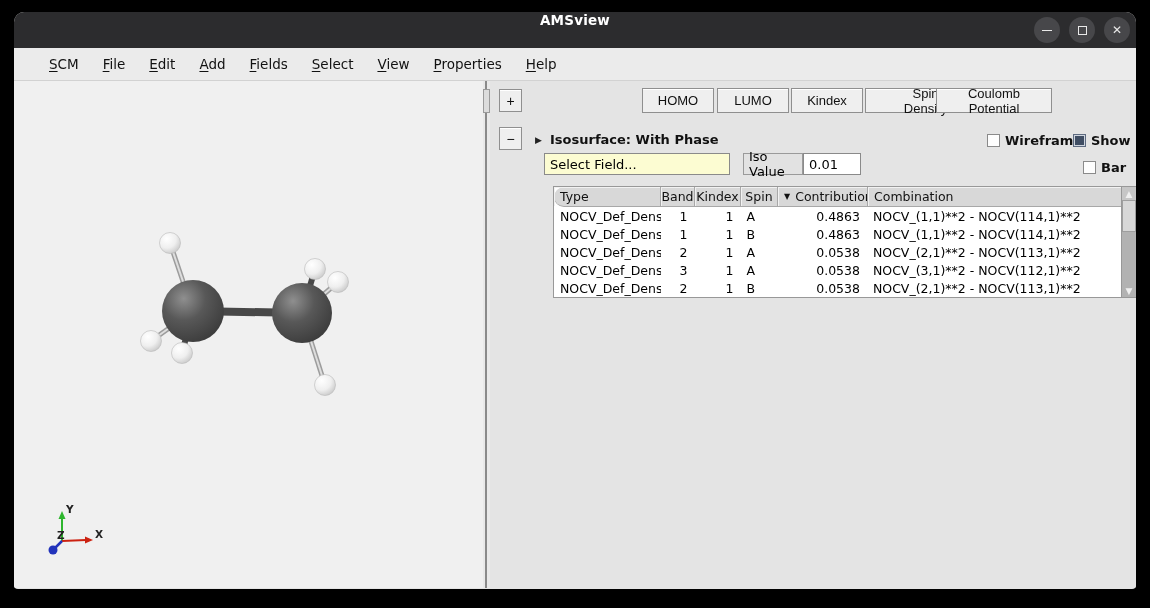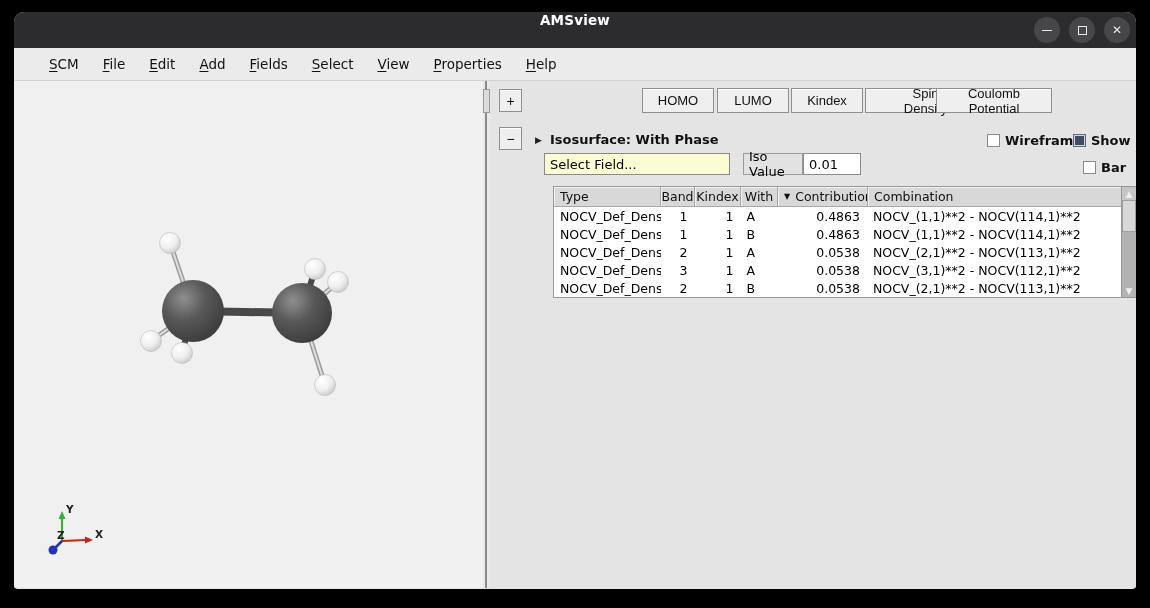--- a/index.html
+++ b/index.html
@@ -70,21 +70,21 @@
     display:flex; align-items:center; padding:0 5px; color:#000;
   }
   .field-yellow { background:#fcfcd2; }
   .field-white  { background:#ffffff; }
   .field-label  { background:#e2e2e2; border:1px solid #9a9a9a; }
   
   .dtable {
     position:absolute; left:63px; top:105px; width:584px; height:112px;
     border:1px solid #989898; background:#ffffff;
   }
-  .thead { display:flex; height:20px; background:#d8d8d8; border-bottom:1px solid #a8a8a8; }
+  .thead { display:flex; height:20px; background:#d8d8d8; border-bottom:1px solid #a8a8a8;border-radius:10px; }
   .th {
     font-size:12.5px; color:#111; display:flex; align-items:center;
     border-right:1px solid #a8a8a8; box-shadow:inset 1px 1px 0 #f2f2f2;
     padding:0 4px; white-space:nowrap; overflow:hidden; cursor:pointer;
   }
   .tbody { position:absolute; left:0; top:20px; right:15px; bottom:0; background:#fff; overflow:hidden; }
   .trow { display:flex; height:18px; }
   .td {
     font-size:12.5px; color:#000; white-space:nowrap; overflow:hidden;
     display:flex; align-items:center;
@@ -231,21 +231,21 @@
       <div class="chk-group" style="left:593px; top:79px;">
         <span class="chk"></span>
         <span class="chk-label">Bar</span>
       </div>
 
       <div class="dtable">
         <div class="thead" id="thead">
             <div class="th c0 al">Type</div>
             <div class="th c1 ac">Band</div>
             <div class="th c2 ac">Kindex</div>
-            <div class="th c3 ac">With</div>
+            <div class="th c3 ac">Spin</div>
             <div class="th c4 al"><span class="sort-ind">▼</span>Contribution</div>
             <div class="th c5 al">Combination</div>
             <div class="th" style="flex: 1 1 0%; border-right: none;"></div>
           </div>
         <div class="tbody" id="tbody">
             <div class="trow">
               <div class="td c0 al">NOCV_Def_Density</div>
               <div class="td c1 ar">1</div>
               <div class="td c2 ar">1</div>
               <div class="td c3 al">A</div>

